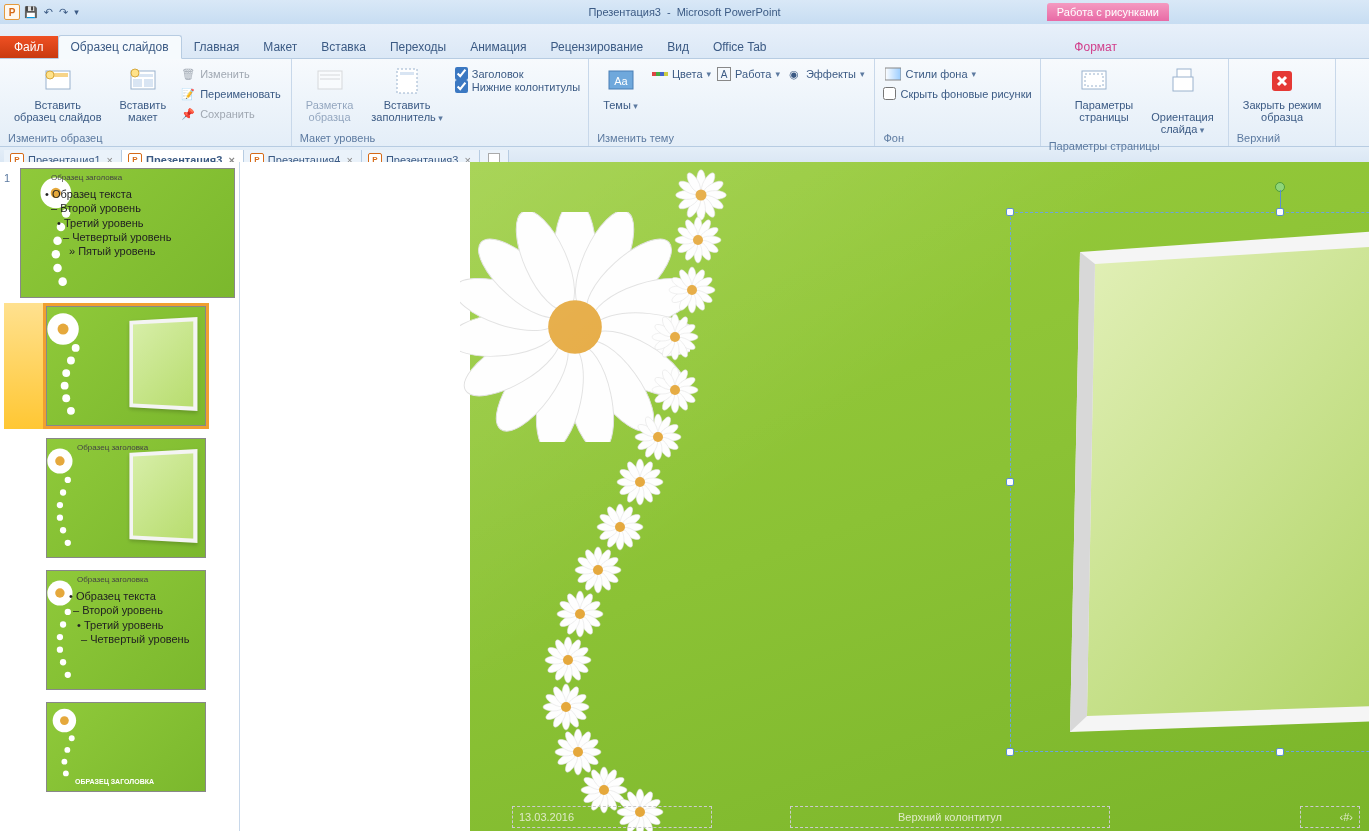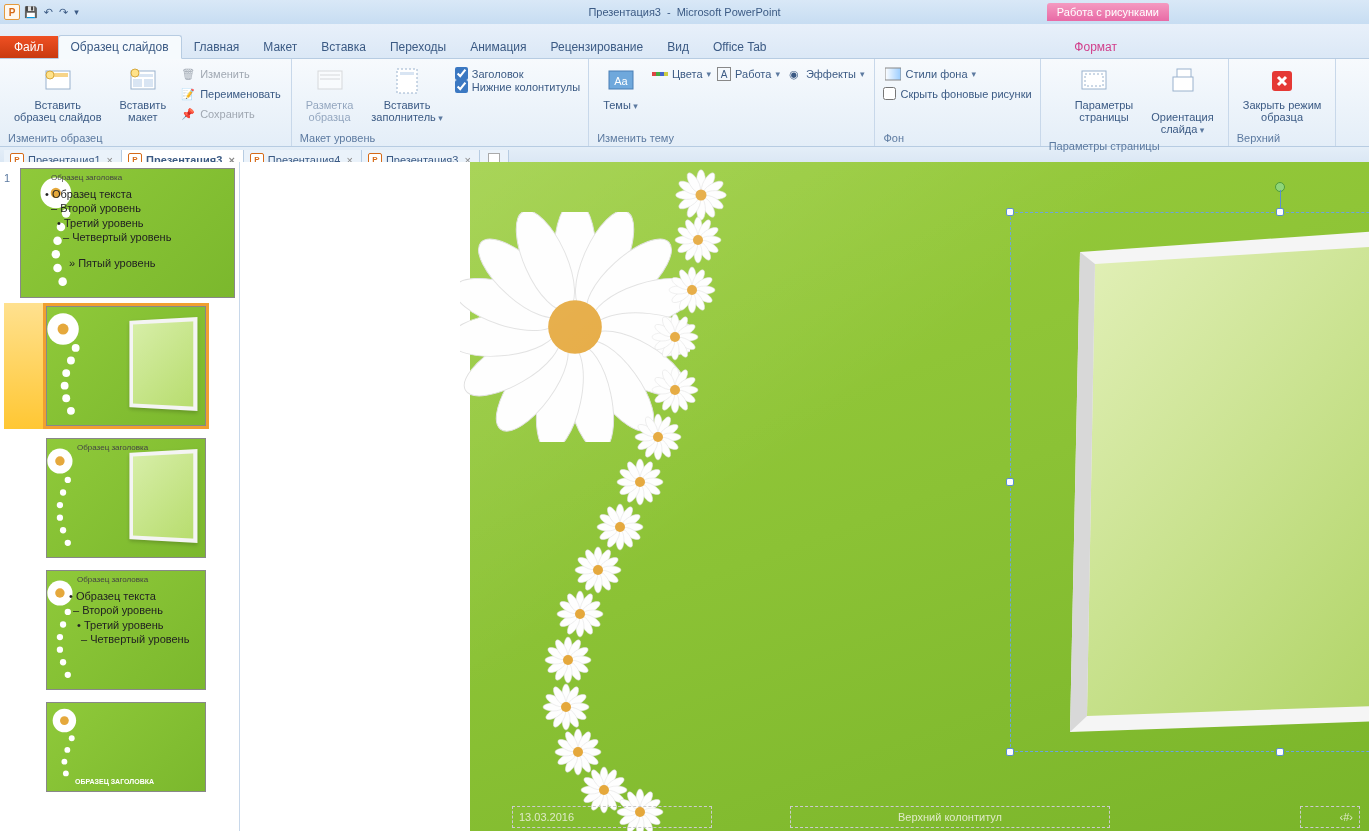--- a/index.html
+++ b/index.html
@@ -349,21 +349,21 @@
               <circle cx="9" cy="58" r="2.5"></circle>
               <circle cx="12" cy="66" r="2.5"></circle>
             </g>
           </svg>
         <div class="thumb-title">Образец заголовка</div>
         <div style="position:absolute;left:24px;top:18px;font-size:6px;line-height:1.3;">
           <div>• <span>Образец текста</span></div>
           <div style="padding-left:6px;">– <span>Второй уровень</span></div>
           <div style="padding-left:12px;">• <span>Третий уровень</span></div>
           <div style="padding-left:18px;">– <span>Четвертый уровень</span></div>
-          <div style="padding-left:24px;margin-top:12px;">» <span>Пятый уровень</span></div>
+          <div style="padding-left:24px;">» <span>Пятый уровень</span></div>
         </div>
       </div>
     </div>
     <div style="position:relative;">
       <div class="sel-bg" style="top:-3px;"></div>
       <div class="layout-thumb selected">
         <svg class="curve-mini" viewBox="0 0 100 75">
             <g fill="#fff">
               <circle cx="10" cy="14" r="10"></circle>
               <circle cx="10" cy="14" r="3.5" fill="#e5a83c"></circle>

